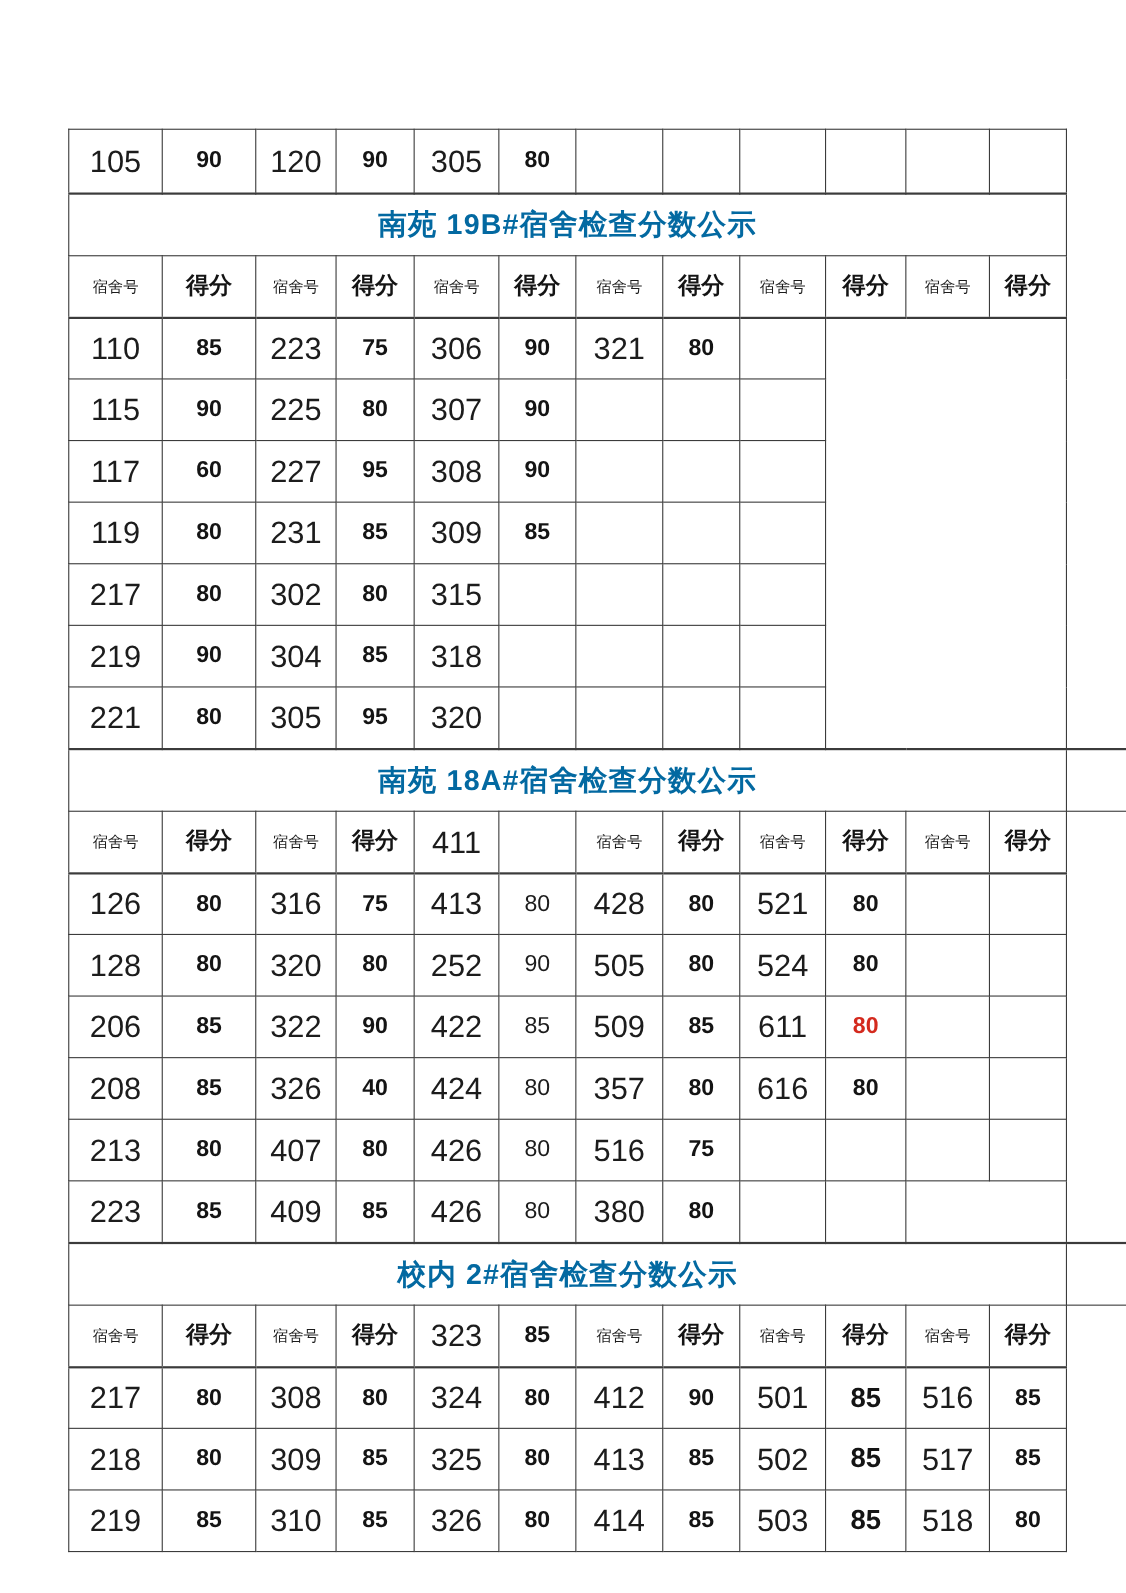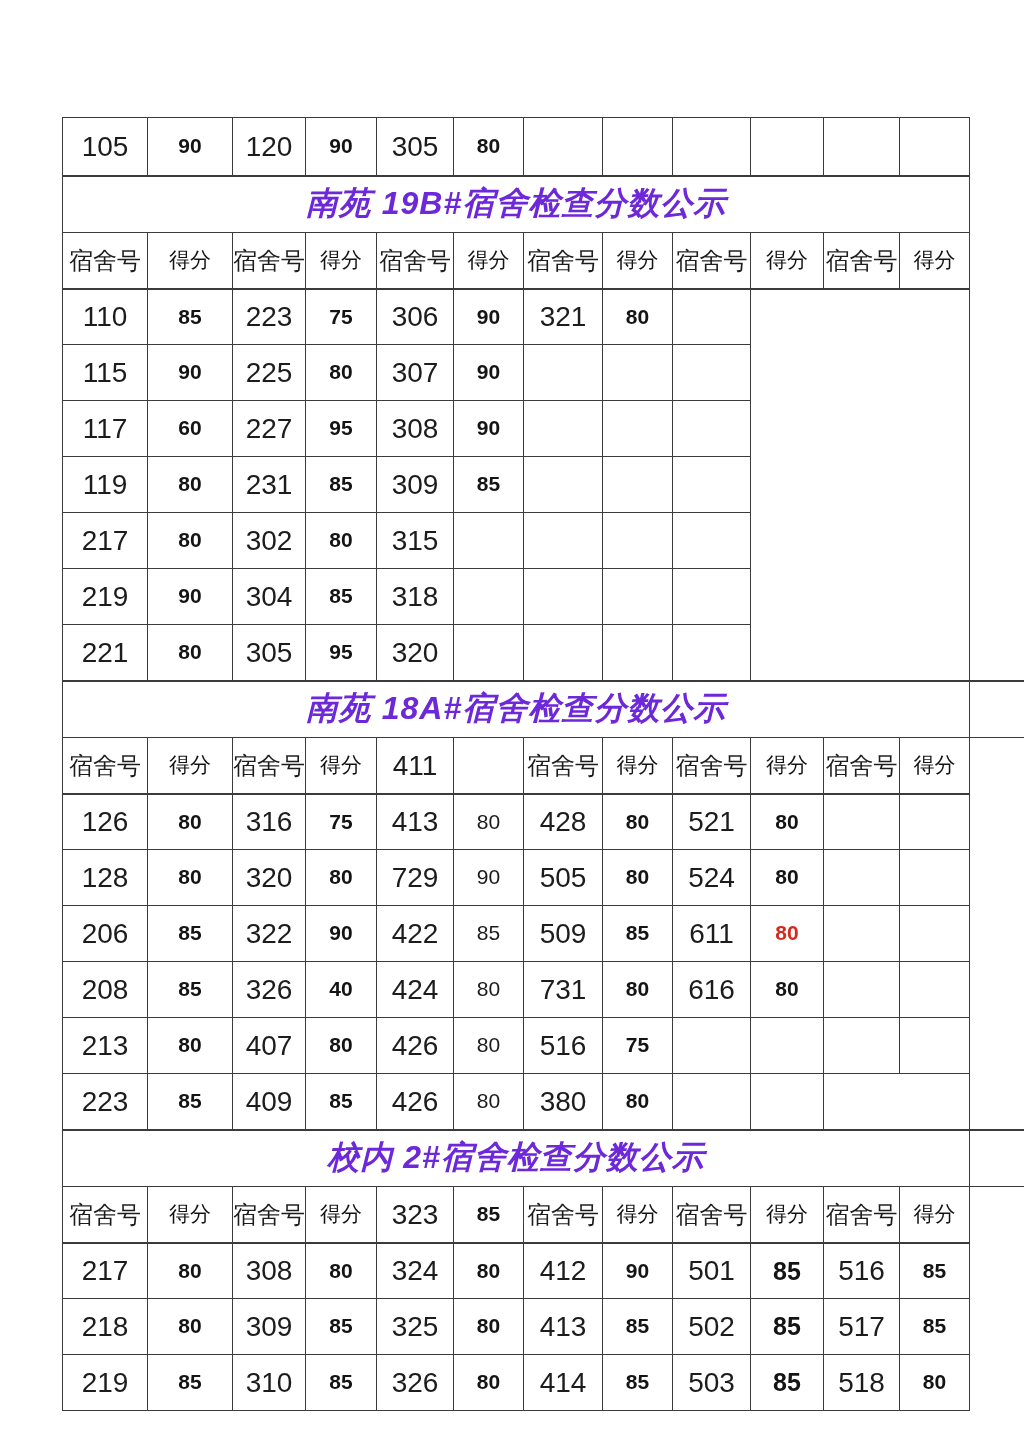--- a/index.html
+++ b/index.html
@@ -19,23 +19,23 @@
     padding:0;overflow:hidden;white-space:nowrap;
     line-height:1.05;
   }
   tr.title-row td{border-top-width:2.5px;}
   tr.header-row td{border-bottom-width:2px;}
   td.num{font-size:28px;font-weight:400;color:#1c1c1c;}
   td.score{font-size:21px;font-weight:700;color:#141414;}
   td.scorereg{font-size:21px;font-weight:400;color:#1c1c1c;}
   td.scorered{font-size:21px;font-weight:700;color:#d42a1e;}
   td.scorebig{font-size:25px;font-weight:700;color:#141414;}
-  td.hroom{font-size:24px;font-weight:400;color:#1c1c1c;}
-  td.hscore{font-size:21px;font-weight:400;color:#141414;}
-  td.title{font-size:32px;font-weight:700;color:#6d28d9;letter-spacing:1px;font-style:italic;}
+  td.hroom{font-size:14px;font-weight:400;color:#1c1c1c;}
+  td.hscore{font-size:21px;font-weight:700;color:#141414;}
+  td.title{font-size:26px;font-weight:700;color:#0369a1;letter-spacing:1px;}
   td.ghost{border:none;}
   td.ghostline{border:none;border-top:2.5px solid #3b3b3b;border-bottom:1.5px solid #3b3b3b;}
 </style>
 </head>
 <body>
 
 <div class="page">
   <table class="score-table">
     <colgroup>
         <col style="width: 85px;">
@@ -204,21 +204,21 @@
           <td class="score">80</td>
           <td class="num"></td>
           <td class="score"></td>
           <td class="ghost"></td>
         </tr>
         <tr class="data-row" style="height: 56px;">
           <td class="num">128</td>
           <td class="score">80</td>
           <td class="num">320</td>
           <td class="score">80</td>
-          <td class="num">729</td>
+          <td class="num">252</td>
           <td class="scorereg">90</td>
           <td class="num">505</td>
           <td class="score">80</td>
           <td class="num">524</td>
           <td class="score">80</td>
           <td class="num"></td>
           <td class="score"></td>
           <td class="ghost"></td>
         </tr>
         <tr class="data-row" style="height: 56px;">
@@ -236,21 +236,21 @@
           <td class="score"></td>
           <td class="ghost"></td>
         </tr>
         <tr class="data-row" style="height: 56px;">
           <td class="num">208</td>
           <td class="score">85</td>
           <td class="num">326</td>
           <td class="score">40</td>
           <td class="num">424</td>
           <td class="scorereg">80</td>
-          <td class="num">731</td>
+          <td class="num">357</td>
           <td class="score">80</td>
           <td class="num">616</td>
           <td class="score">80</td>
           <td class="num"></td>
           <td class="score"></td>
           <td class="ghost"></td>
         </tr>
         <tr class="data-row" style="height: 56px;">
           <td class="num">213</td>
           <td class="score">80</td>

